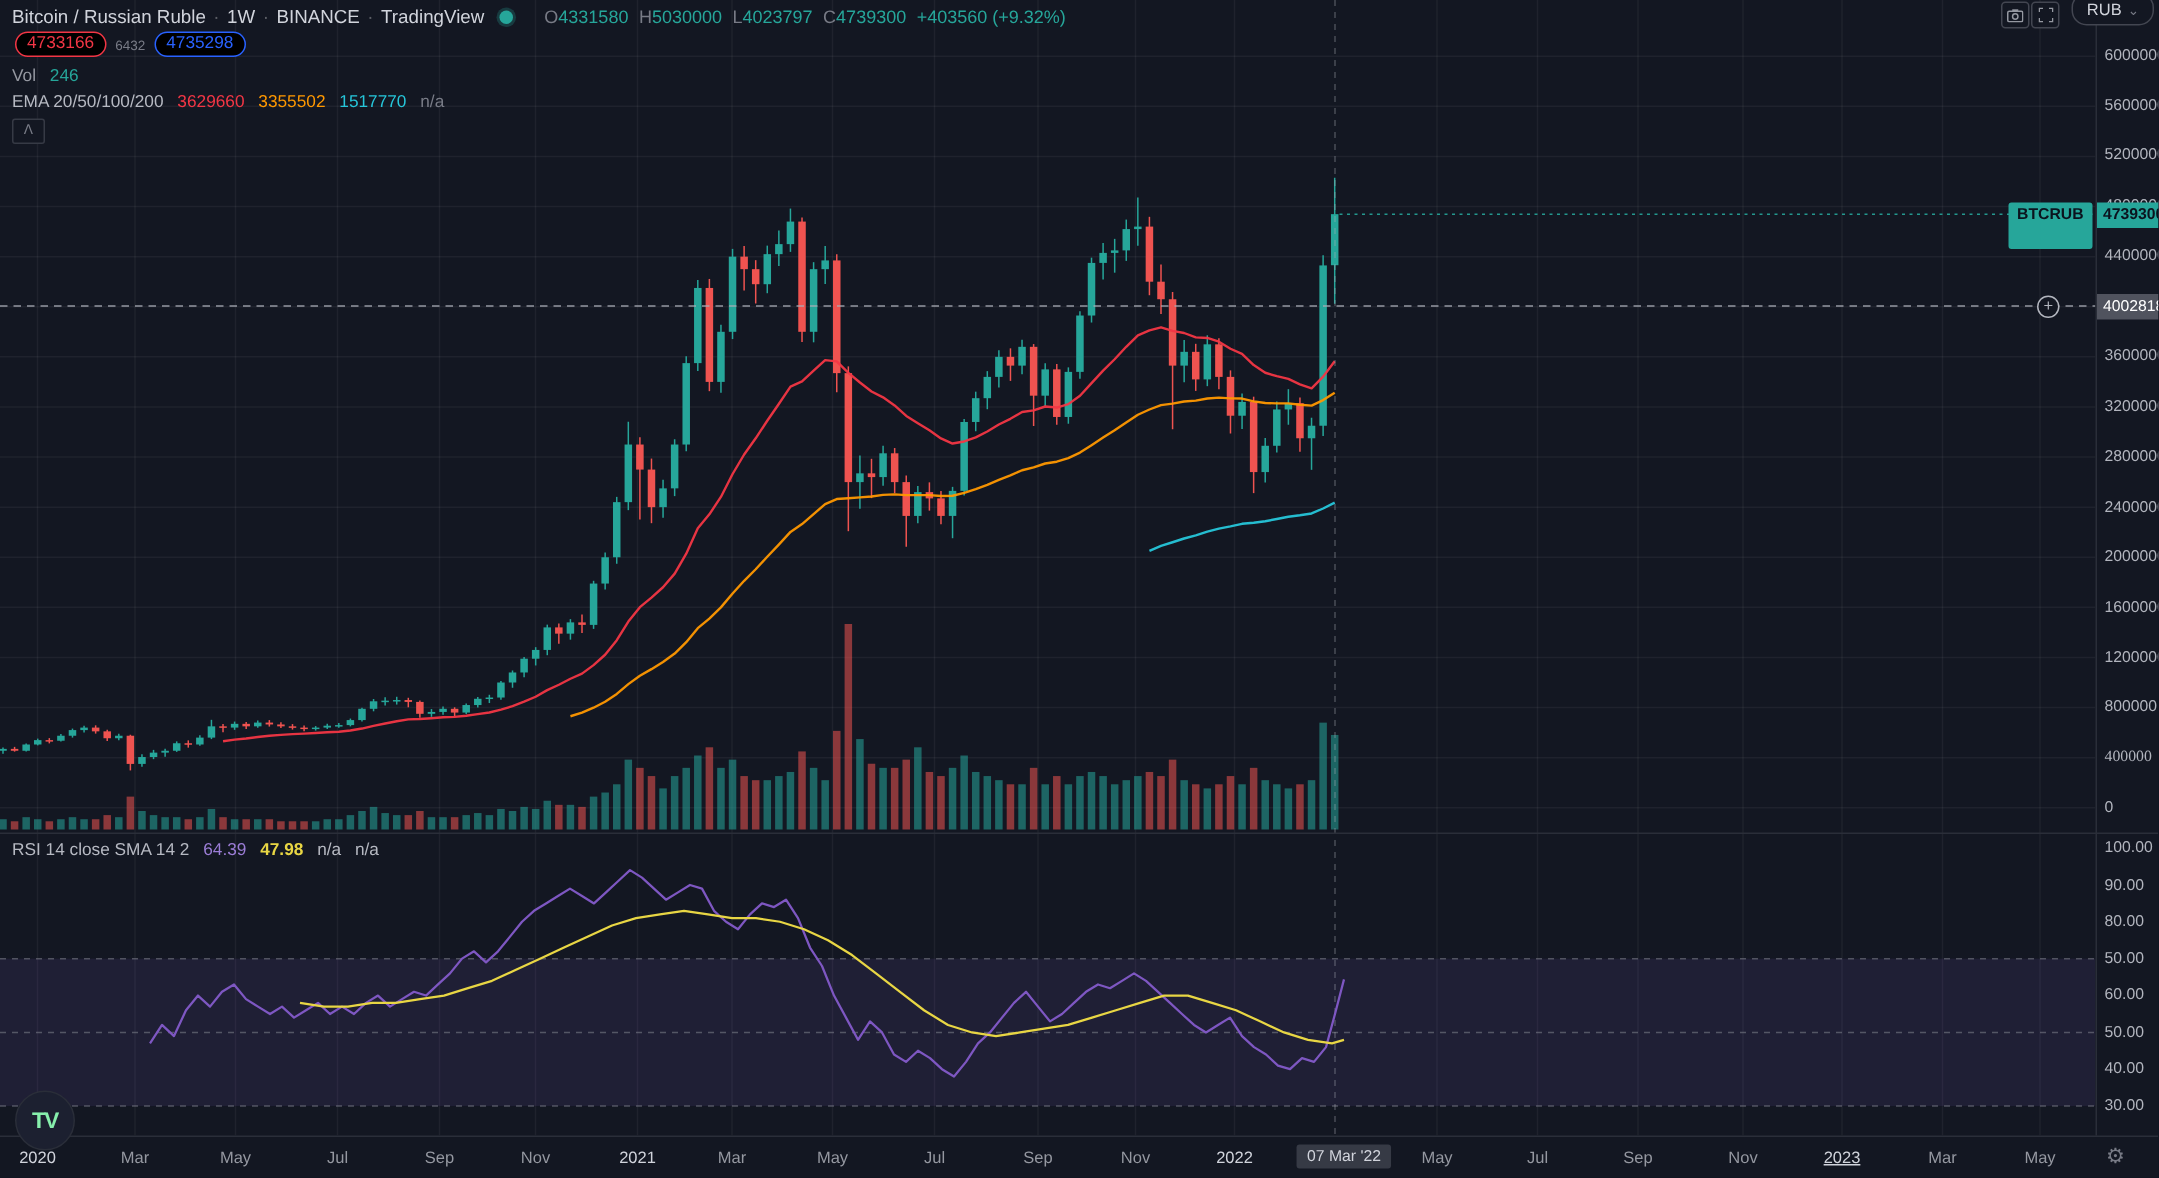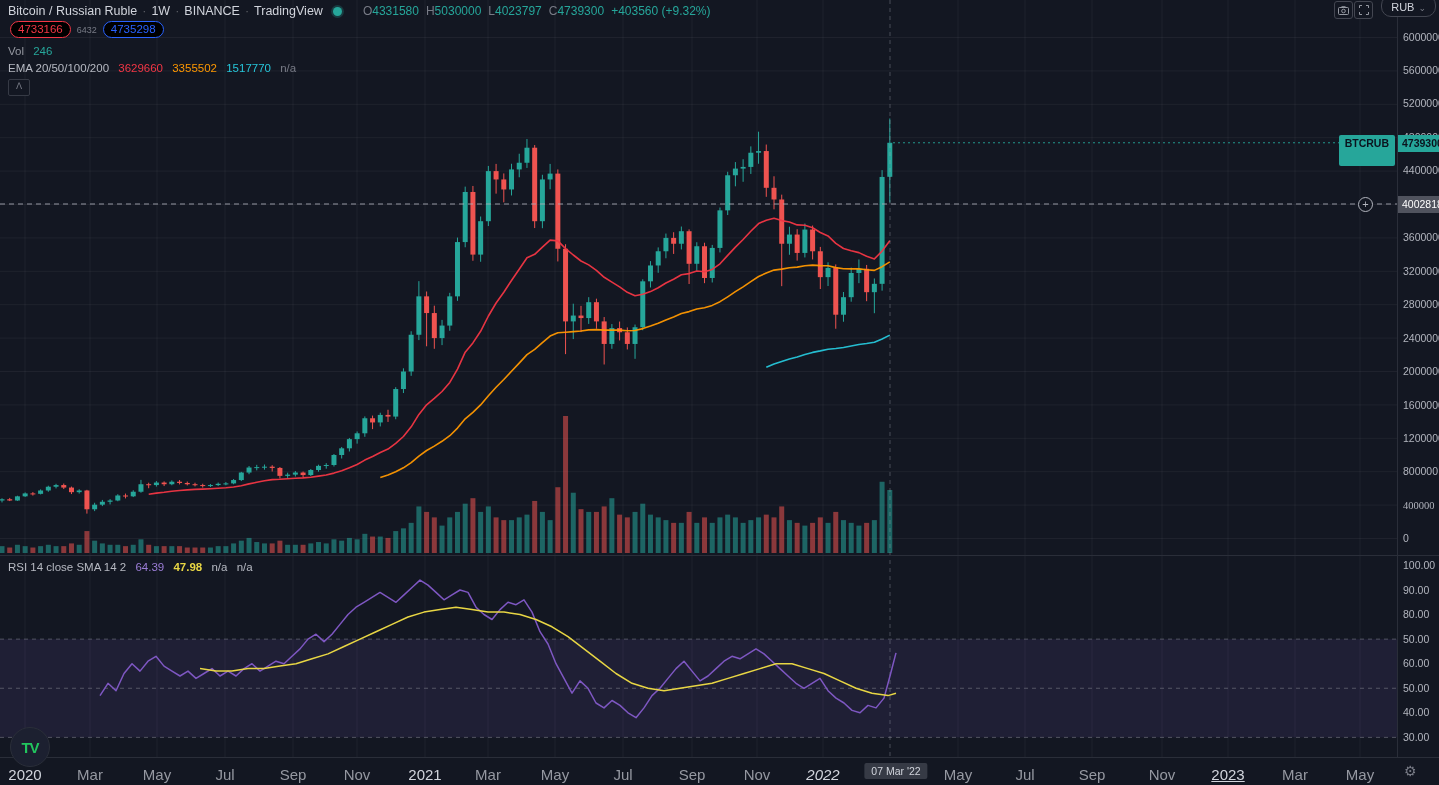--- a/index.html
+++ b/index.html
@@ -24,42 +24,42 @@
   .spread{color:#787b86;font-size:9px;margin:0 6px;}
   .ind-row{left:8px;font-size:11.5px;color:#b6b9c2;white-space:nowrap;}
   .ind-row .val{margin-left:6px;}
   .collapse-btn{left:8px;top:79px;width:20px;height:15px;border:1px solid #363a45;border-radius:2px;
        color:#787b86;font-size:9px;line-height:13px;text-align:center;cursor:pointer;background:#131722;}
   
   .price-axis{left:1397px;top:0;width:42px;height:757px;border-left:1px solid #2a2e39;}
   .time-axis{left:0;top:757px;width:1439px;height:28px;border-top:1px solid #2a2e39;}
   .pane-sep{left:0;top:555px;width:1439px;height:1px;background:#2a2e39;}
   .axis-label{position:absolute;left:5px;font-size:10.5px;color:#b2b5be;transform:translateY(-50%);white-space:nowrap;}
-  .tick{position:absolute;top:8px;transform:translateX(-50%);font-size:15px;color:#9598a1;white-space:nowrap;}
+  .tick{position:absolute;top:8px;transform:translateX(-50%);font-size:11px;color:#9598a1;white-space:nowrap;}
   .tick.major{color:#d1d4dc;}
   .axis-badge{position:absolute;left:0;width:42px;height:17px;line-height:17px;font-size:10.5px;
        padding-left:4px;box-sizing:border-box;}
   .last-badge{background:#26a69a;color:#0b131e;font-weight:bold;}
   .cross-badge{background:#50535e;color:#ffffff;}
   .sym-label{position:absolute;right:44px;top:135px;height:31px;line-height:17px;background:#26a69a;
        color:#0b131e;font-size:10.5px;font-weight:bold;padding:0 6px;border-radius:2px;}
   .plus-circle{position:absolute;left:1358px;top:197px;width:13px;height:13px;border:1px solid #b2b5be;
        border-radius:50%;color:#b2b5be;font-size:11px;line-height:12px;text-align:center;background:#131722;cursor:pointer;}
   .date-badge{position:absolute;top:5px;transform:translateX(-50%);background:#363a45;color:#d1d4dc;
        font-size:10.5px;padding:2px 7px;border-radius:2px;white-space:nowrap;}
   .gear{position:absolute;left:1404px;top:5px;color:#787b86;font-size:14px;cursor:pointer;font-family:"DejaVu Sans",sans-serif;}
   
   .tr-btn{position:absolute;top:1px;width:17px;height:16px;border:1px solid #434651;border-radius:3px;
        background:#131722;color:#9598a1;cursor:pointer;display:flex;align-items:center;justify-content:center;}
   .unit-pill{position:absolute;right:3px;top:-5px;height:20px;line-height:22px;border:1px solid #434651;
        border-radius:10px;background:#131722;color:#d1d4dc;font-size:11px;padding:0 9px;cursor:pointer;white-space:nowrap;}
   .unit-pill .caret{color:#787b86;font-size:9px;margin-left:4px;}
   
   .tv-logo{left:10px;top:727px;width:38px;height:38px;border-radius:50%;background:#1c2030;
-       border:1px solid #2a2e39;color:#22c55e;display:flex;align-items:center;justify-content:center;
+       border:1px solid #2a2e39;color:#86efac;display:flex;align-items:center;justify-content:center;
        font-weight:bold;font-size:15px;letter-spacing:-1px;cursor:pointer;z-index:5;}
 </style>
 </head>
 <body>
 
 <div class="root">
 
   <svg id="chart-svg" class="abs" style="left:0;top:0;" width="1397" height="757">
       <line x1="25" y1="0" x2="25" y2="757" stroke="rgba(255,255,255,0.05)"></line>
       <line x1="90" y1="0" x2="90" y2="757" stroke="rgba(255,255,255,0.05)"></line>
@@ -493,21 +493,21 @@
       <div class="tick" style="left: 157px;">May</div>
       <div class="tick" style="left: 225px;">Jul</div>
       <div class="tick" style="left: 293px;">Sep</div>
       <div class="tick" style="left: 357px;">Nov</div>
       <div class="tick major" style="left: 425px;">2021</div>
       <div class="tick" style="left: 488px;">Mar</div>
       <div class="tick" style="left: 555px;">May</div>
       <div class="tick" style="left: 623px;">Jul</div>
       <div class="tick" style="left: 692px;">Sep</div>
       <div class="tick" style="left: 757px;">Nov</div>
-      <div class="tick major" style="left: 823px; font-style: italic;">2022</div>
+      <div class="tick major" style="left: 823px;">2022</div>
       <div class="tick" style="left: 958px;">May</div>
       <div class="tick" style="left: 1025px;">Jul</div>
       <div class="tick" style="left: 1092px;">Sep</div>
       <div class="tick" style="left: 1162px;">Nov</div>
       <div class="tick major" style="left: 1228px; text-decoration: underline;">2023</div>
       <div class="tick" style="left: 1295px;">Mar</div>
       <div class="tick" style="left: 1360px;">May</div>
       <div class="date-badge" style="left: 896px;">07 Mar '22</div>
       <div class="gear">⚙</div>
     </div>

